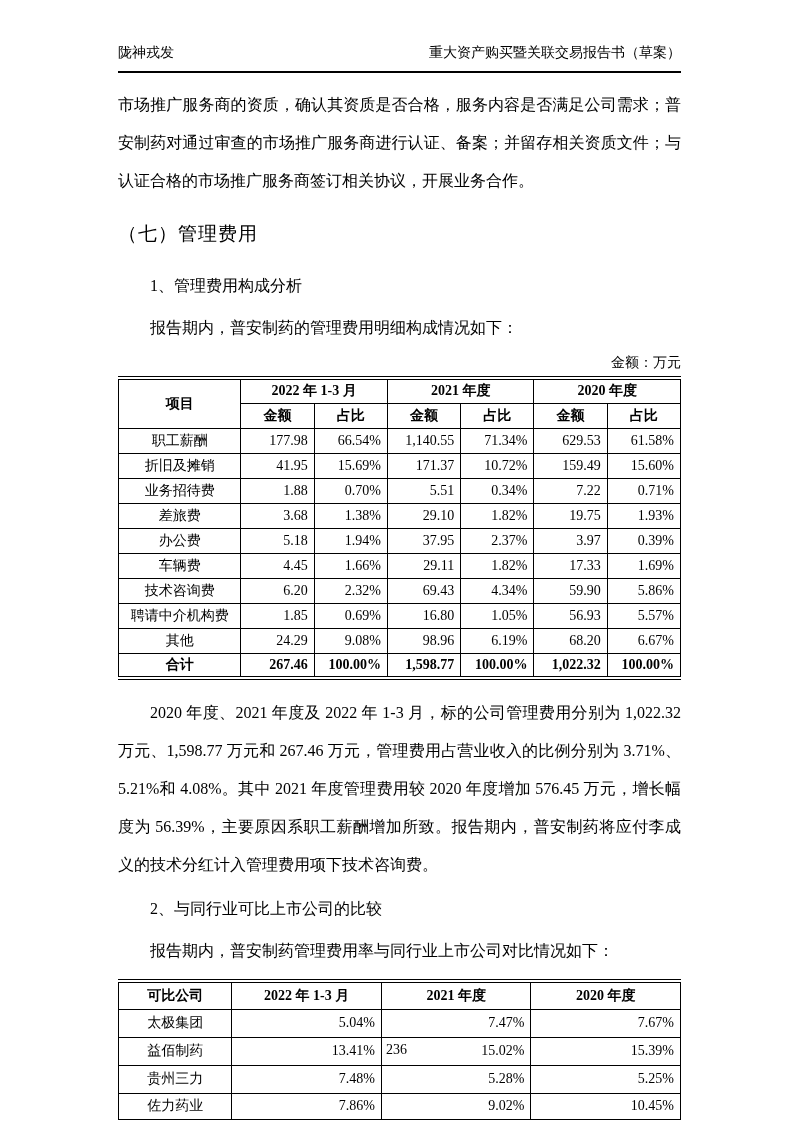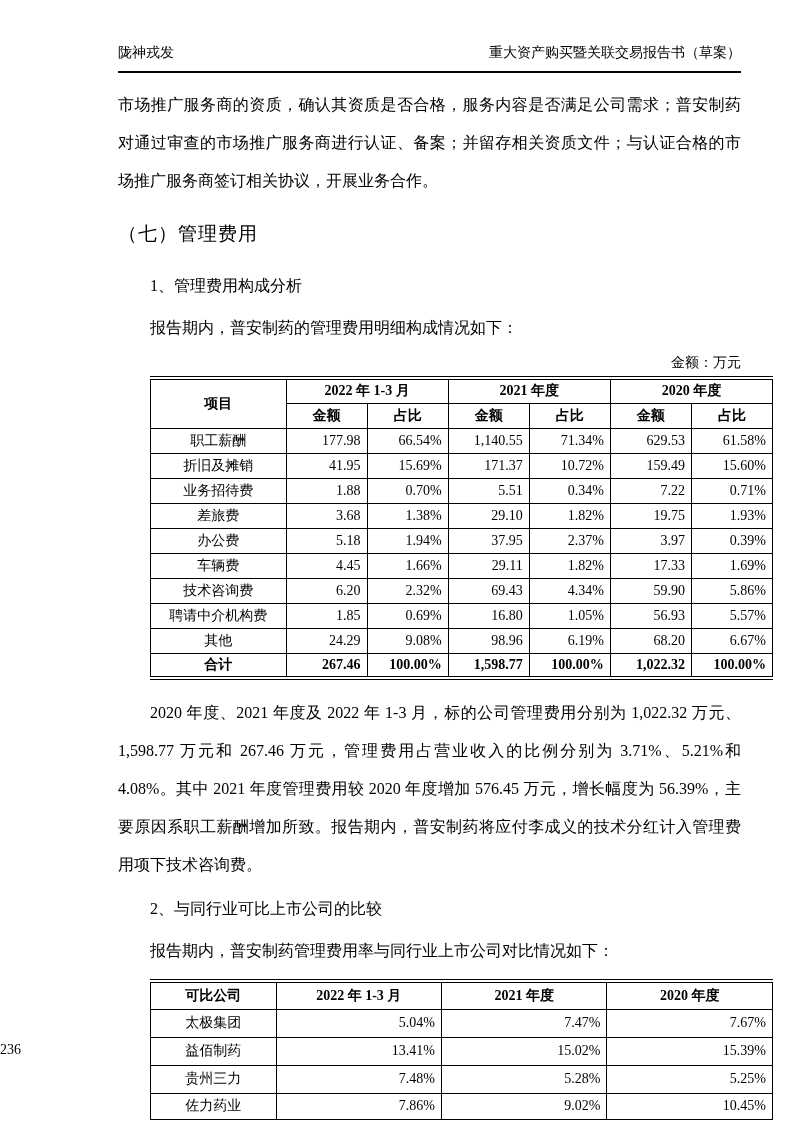--- a/index.html
+++ b/index.html
@@ -2,21 +2,21 @@
 <html><head>
 <meta charset="utf-8">
 <style>
   * { margin:0; padding:0; box-sizing:border-box; }
   html,body { background:#ffffff; }
   .page {
     width:793px; height:1122px; background:#fff; color:#000;
     font-family:"Liberation Serif","DejaVu Serif",serif;
     position:relative; overflow:hidden; margin:0 auto;
   }
-  .inner { padding:0 52px 0 118px; }
+  .inner { padding:0 112px 0 118px; }
 
   .doc-header {
     display:flex; justify-content:space-between; align-items:flex-end;
     padding-top:44px; padding-bottom:9px;
     border-bottom:2px solid #000;
     font-size:14px; line-height:18px;
   }
 
   .para { font-size:16px; line-height:38px; text-align:justify; }
   .p-intro { margin-top:13px; }
@@ -24,35 +24,35 @@
 
   .sec-heading {
     font-family:"Liberation Sans","DejaVu Sans",sans-serif;
     font-size:19px; font-weight:normal; line-height:26px;
     margin-top:21px; letter-spacing:1px;
   }
   .sub-title { font-size:16px; line-height:32px; margin-top:23px; text-indent:2em; }
   .lead { margin-top:7px; }
   .unit-note { text-align:right; font-size:14px; line-height:20px; margin-top:6px; margin-bottom:3px; }
 
-  table { border-collapse:collapse; width:100%; font-size:14px; table-layout:fixed;margin-left:32px; }
+  table { border-collapse:collapse; width:100%; font-size:14px; table-layout:fixed; }
   .fin-table { border-top:4px double #000; border-bottom:4px double #000; }
   .fin-table th, .fin-table td { border:1px solid #000; height:25px; padding:1px 6px; vertical-align:middle; }
   .fin-table th { font-weight:bold; text-align:center; }
   td.item { text-align:center; }
   td.num  { text-align:right; }
   tr.total td { font-weight:bold; }
 
   .t2 { margin-top:9px; }
   .t2 th, .t2 td { height:28px; }
 
   .p-analysis { margin-top:14px; }
   .pagenum {
     position:absolute; left:0; right:0; bottom:64px;
-    font-size:14px;
+    text-align:center; font-size:14px;
   }
 </style>
 </head>
 <body>
 
 <div class="page">
   <div class="inner">
 
     <div class="doc-header">
       <span>陇神戎发</span>

